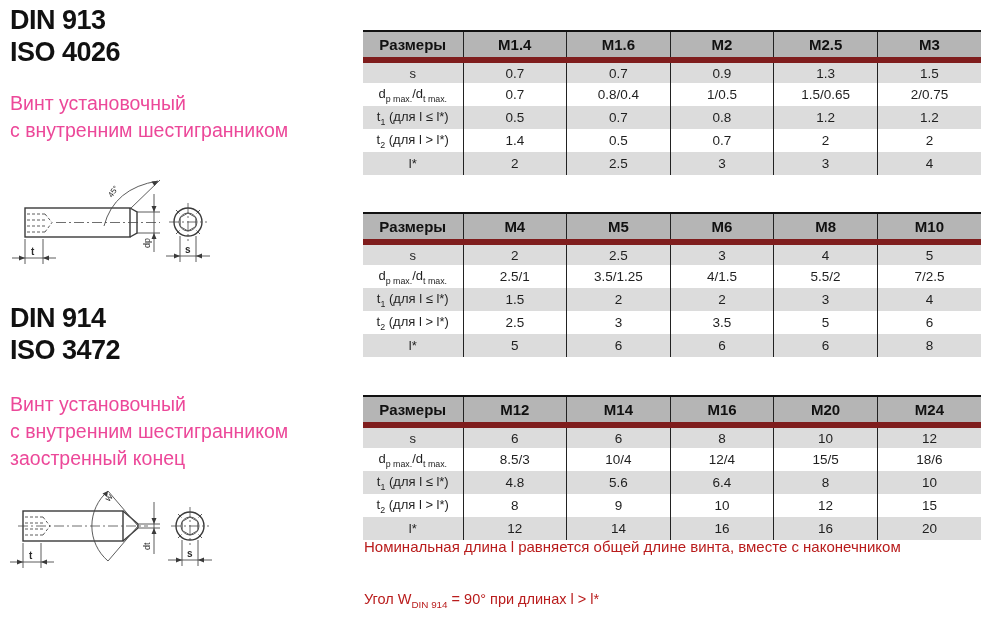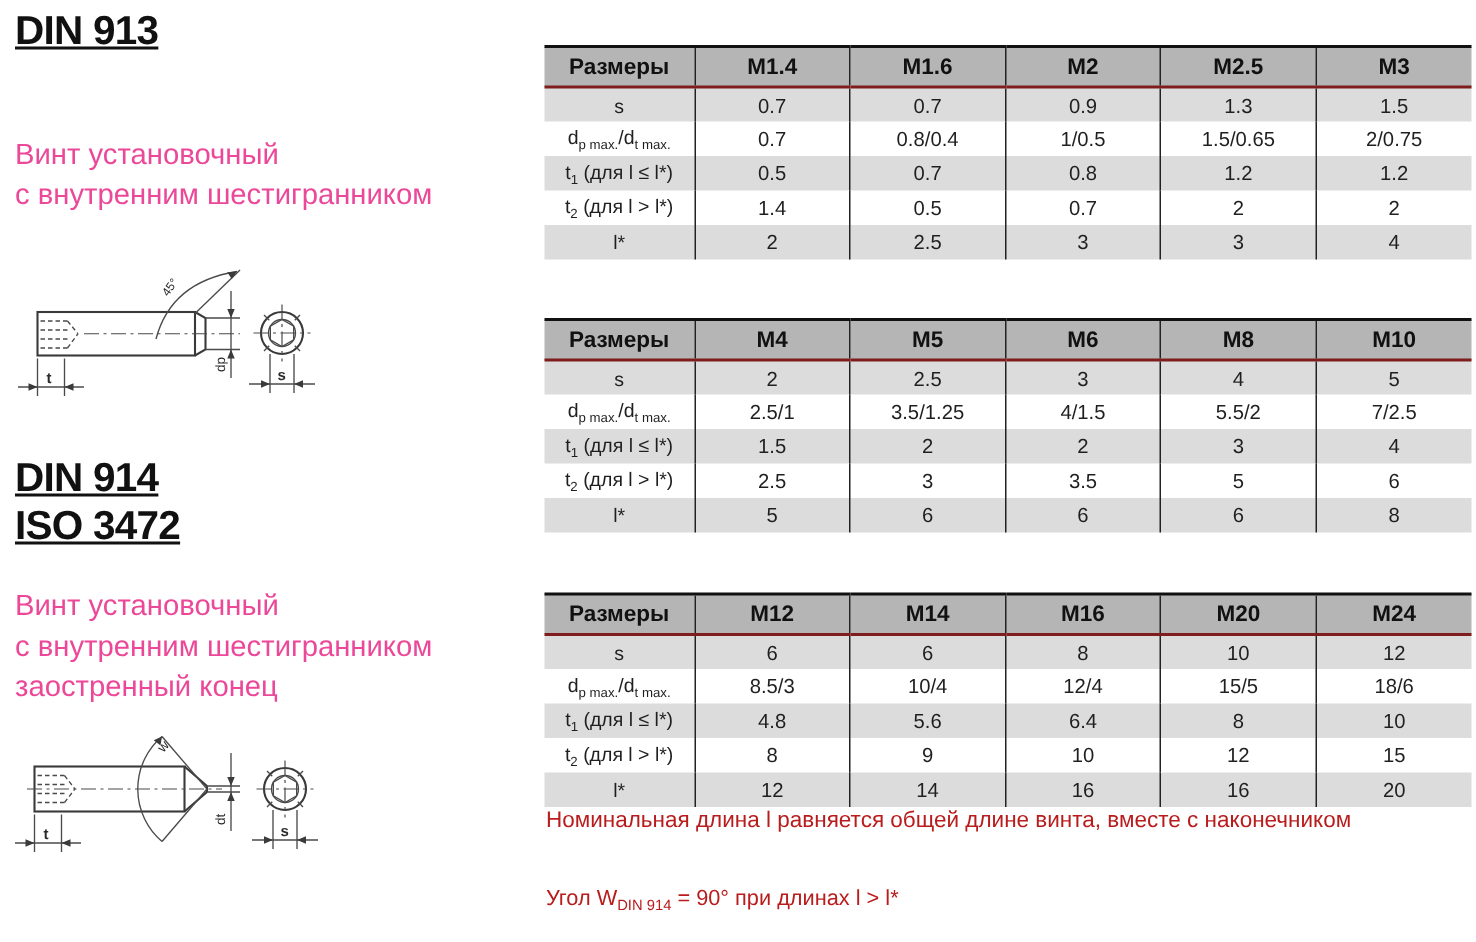--- a/index.html
+++ b/index.html
@@ -1,24 +1,24 @@
 <!DOCTYPE html>
 <html><head>
 <meta charset="utf-8">
 <style>
   html,body{margin:0;padding:0;background:#fff;}
   .page{position:relative;width:984px;height:628px;background:#ffffff;overflow:hidden;
         font-family:"Liberation Sans",sans-serif;color:#1f1f1f;}
   .abs{position:absolute;}
-  .std-title{font-size:27px;font-weight:700;letter-spacing:-0.5px;color:#111;text-decoration:underline;}
+  .std-title{font-size:27px;font-weight:700;letter-spacing:-0.5px;color:#111;}
   .desc{font-size:19.5px;line-height:27px;color:#ec4899;}
   
   .tblwrap{position:absolute;left:363px;width:618px;}
   table{border-collapse:collapse;table-layout:fixed;width:618px;}
-  thead th{background:#b5b5b5;border-top:2px solid #111;border-bottom:2px solid #7f1d1d;
+  thead th{background:#b5b5b5;border-top:2px solid #111;border-bottom:6px solid #7f1d1d;
            font-weight:700;font-size:15px;height:25px;padding:0;color:#111;}
   td,th{text-align:center;vertical-align:middle;}
   th + th, td + td{border-left:1px solid #222;}
   col.c0{width:100px;}
   tbody tr{height:23px;font-size:13.5px;}
   tbody tr:nth-child(odd){background:#dcdcdc;}
   td{padding:0;}
   td.rowlabel{font-size:13px;}
   sub{font-size:68%;}
   .note{position:absolute;left:364px;color:#b91c1c;}
@@ -32,20 +32,21 @@
   .dash{stroke:#4a4a4a;stroke-width:0.9;fill:none;stroke-dasharray:3 2;}
   .axis{stroke:#4a4a4a;stroke-width:0.8;fill:none;stroke-dasharray:10 3 2 3;}
   .arr{fill:#3a3a3a;stroke:none;}
 </style>
 </head>
 <body>
 
 <div class="page">
 
   <div class="abs std-title" style="left:10px;top:5px;">DIN 913</div>
+  <div class="abs std-title" style="left:10px;top:37px;">ISO 4026</div>
 
   <div class="abs desc" style="left:10px;top:90px;">
     <div>Винт установочный</div>
     <div>с внутренним шестигранником</div>
   </div>
 
   <div class="abs" style="left:8px;top:176px;">
     <svg width="215" height="92" viewBox="0 0 215 92">
       <g>
         <rect class="dline" x="17" y="32" width="105" height="29"></rect>

